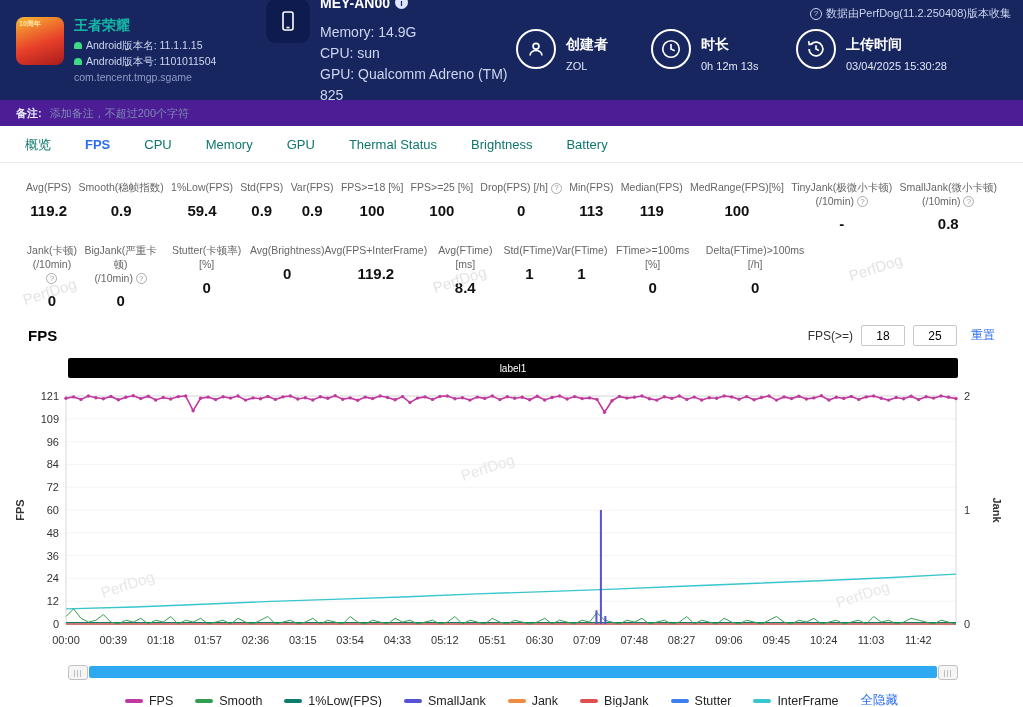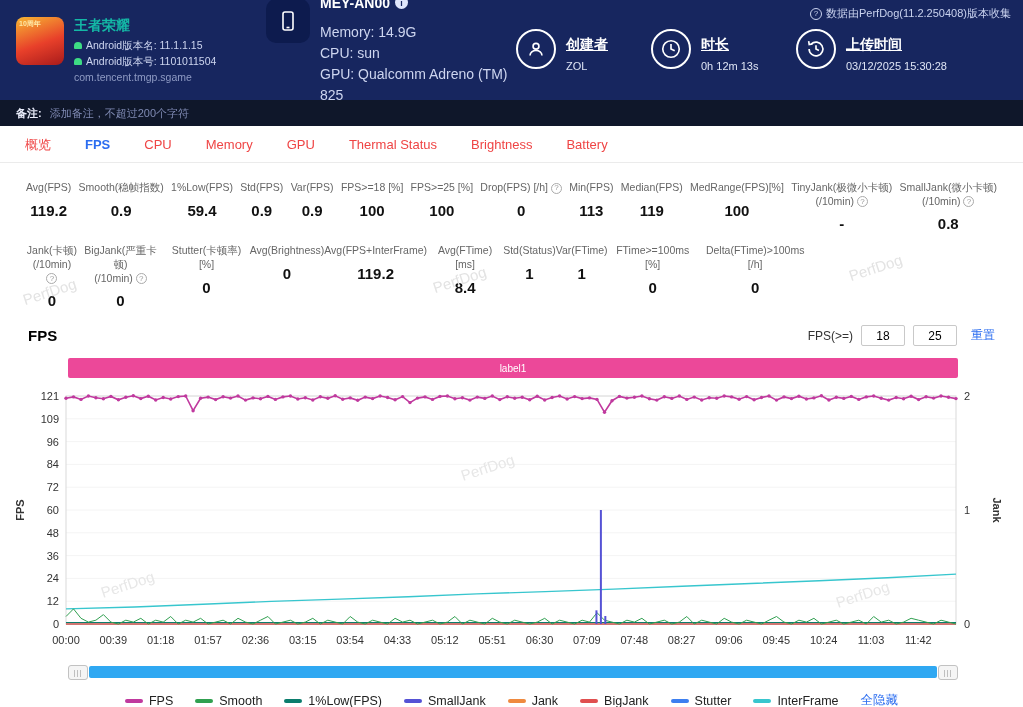--- a/index.html
+++ b/index.html
@@ -18,53 +18,53 @@
   .app-badge { position:absolute; top:2px; left:3px; font-size:7px; color:#ffe9a8; font-weight:bold; }
   .app-name { color:#14b8a6; font-weight:bold; font-size:14px; margin-bottom:3px; }
   .app-line { font-size:10.5px; color:#cdd5ef; display:flex; align-items:center; gap:4px; line-height:1.5; }
   .android-dot { width:8px; height:7px; background:#3ddc84; border-radius:4px 4px 1px 1px; display:inline-block; flex:none; }
   .app-pkg { font-size:10.5px; color:#8f9bc4; margin-top:2px; }
   .device-icon-wrap { width:44px; height:44px; border-radius:10px; background:#0d1b4e; display:flex; align-items:center; justify-content:center; flex:none; margin-top:4px; }
   .device-name { font-weight:bold; font-size:14px; display:flex; align-items:center; gap:5px; margin-bottom:11px; }
   .device-line { font-size:14px; color:#cdd5ef; line-height:1.5; }
   .info-badge { width:13px; height:13px; border-radius:50%; background:#dfe6fb; color:#17265f; font-size:9px; font-weight:bold; display:inline-flex; align-items:center; justify-content:center; }
   .round-icon { width:40px; height:40px; border-radius:50%; border:2px solid #fff; display:flex; align-items:center; justify-content:center; flex:none; }
-  .meta-label { font-weight:bold; font-size:14px; margin:7px 0 6px;text-decoration:underline; }
+  .meta-label { font-weight:bold; font-size:14px; margin:7px 0 6px; }
   .meta-value { font-size:11px; color:#dfe5f5; }
   .collector-note { position:absolute; top:6px; right:12px; font-size:11px; color:#c9d2ee; display:flex; align-items:center; gap:4px; }
   .note-icon { width:12px; height:12px; border:1px solid #c9d2ee; border-radius:50%; font-size:8px; display:inline-flex; align-items:center; justify-content:center; }
 
   
-  .remark-bar { background:#0f172a; height:26px; display:flex; align-items:center; padding:0 16px; font-size:11px; }
+  .remark-bar { background:#4c1d95; height:26px; display:flex; align-items:center; padding:0 16px; font-size:11px; }
   .remark-label { color:#e8ecfa; font-weight:bold; margin-right:8px; }
   .remark-placeholder { color:#7f8ab3; }
 
   
   .tab-bar { display:flex; align-items:center; height:37px; border-bottom:1px solid #ebebeb; padding:0 8px; }
-  .tab { padding:0 17px; font-size:13px; color:#ef4444; cursor:pointer; line-height:37px; }
+  .tab { padding:0 17px; font-size:13px; color:#0f766e; cursor:pointer; line-height:37px; }
   .tab.active { color:#2b6df0; font-weight:bold; }
 
   
   .stats-wrap { position:relative; padding:6px 26px 0; }
   .stats-row { display:flex; justify-content:space-between; margin-top:12px; }
   .stats-row2 { width:81%; }
   .stat { text-align:center; }
   .stat-label { font-size:10.5px; color:#666; max-width:118px; line-height:1.3; }
   .stat-value { font-size:15px; font-weight:bold; color:#111; margin-top:7px; }
   .info-icon { display:inline-flex; width:11px; height:11px; border:1px solid #aaa; border-radius:50%; color:#999; font-size:8px; align-items:center; justify-content:center; vertical-align:middle; cursor:pointer; }
   .watermark { position:absolute; color:#e3e3e3; font-size:15px; transform:rotate(-18deg); pointer-events:none; }
 
   
   .fps-head { display:flex; justify-content:space-between; align-items:center; padding:16px 28px 0; }
   .fps-title { font-size:15px; font-weight:bold; color:#000; }
   .fps-filter { display:flex; align-items:center; gap:8px; font-size:12px; color:#333; }
   .fps-input { width:44px; height:21px; border:1px solid #c9c9c9; text-align:center; font-size:12px; font-family:inherit; border-radius:2px; }
   .reset-link { color:#2b6df0; cursor:pointer; margin-left:6px; }
 
-  .label-band { margin:12px 65px 0 68px; height:20px; background:#ec4899; color:#fff; font-size:10px; display:flex; align-items:center; justify-content:center; border-radius:2px; }
+  .label-band { margin:12px 65px 0 68px; height:20px; background:#000000; color:#fff; font-size:10px; display:flex; align-items:center; justify-content:center; border-radius:2px; }
 
   .chart-wrap { margin:8px 8px 0; position:relative; }
   .chart-wrap svg { display:block; }
 
   
   .scrollbar { margin:6px 65px 0 68px; display:flex; align-items:center; height:16px; }
   .scroll-handle { width:20px; height:15px; background:#f5f5f5; border:1px solid #c2c2c2; border-radius:3px; display:flex; align-items:center; justify-content:center; font-size:7px; letter-spacing:1px; color:#999; cursor:ew-resize; flex:none; }
   .scroll-track { flex:1; height:12px; background:#2fa8f2; border-radius:2px; margin:0 1px; cursor:pointer; }
 
   
@@ -142,21 +142,21 @@
   <div class="hdr-sec sec-upload">
     <div class="round-icon">
       <svg width="22" height="22" viewBox="0 0 24 24" fill="none" stroke="#fff" stroke-width="1.8">
         <path d="M4.5,12 a7.5,7.5 0 1 0 2.2,-5.3"></path>
         <polyline points="4,3.5 4.6,7.2 8.2,6.6"></polyline>
         <polyline points="12,8 12,12 15.2,13.6"></polyline>
       </svg>
     </div>
     <div>
       <div class="meta-label">上传时间</div>
-      <div class="meta-value">03/12/2025 15:30:28</div>
+      <div class="meta-value">03/04/2025 15:30:28</div>
     </div>
   </div>
 
   <div class="collector-note">
     <span class="note-icon">?</span>
     <span>数据由PerfDog(11.2.250408)版本收集</span>
   </div>
 </div>
 
 <div class="remark-bar">
@@ -249,21 +249,21 @@
       </div>
       <div class="stat">
         <div class="stat-label">Avg(FPS+InterFrame)</div>
         <div class="stat-value">119.2</div>
       </div>
       <div class="stat">
         <div class="stat-label">Avg(FTime) [ms]</div>
         <div class="stat-value">8.4</div>
       </div>
       <div class="stat">
-        <div class="stat-label">Std(Status)</div>
+        <div class="stat-label">Std(FTime)</div>
         <div class="stat-value">1</div>
       </div>
       <div class="stat">
         <div class="stat-label">Var(FTime)</div>
         <div class="stat-value">1</div>
       </div>
       <div class="stat">
         <div class="stat-label">FTime&gt;=100ms [%]</div>
         <div class="stat-value">0</div>
       </div>

